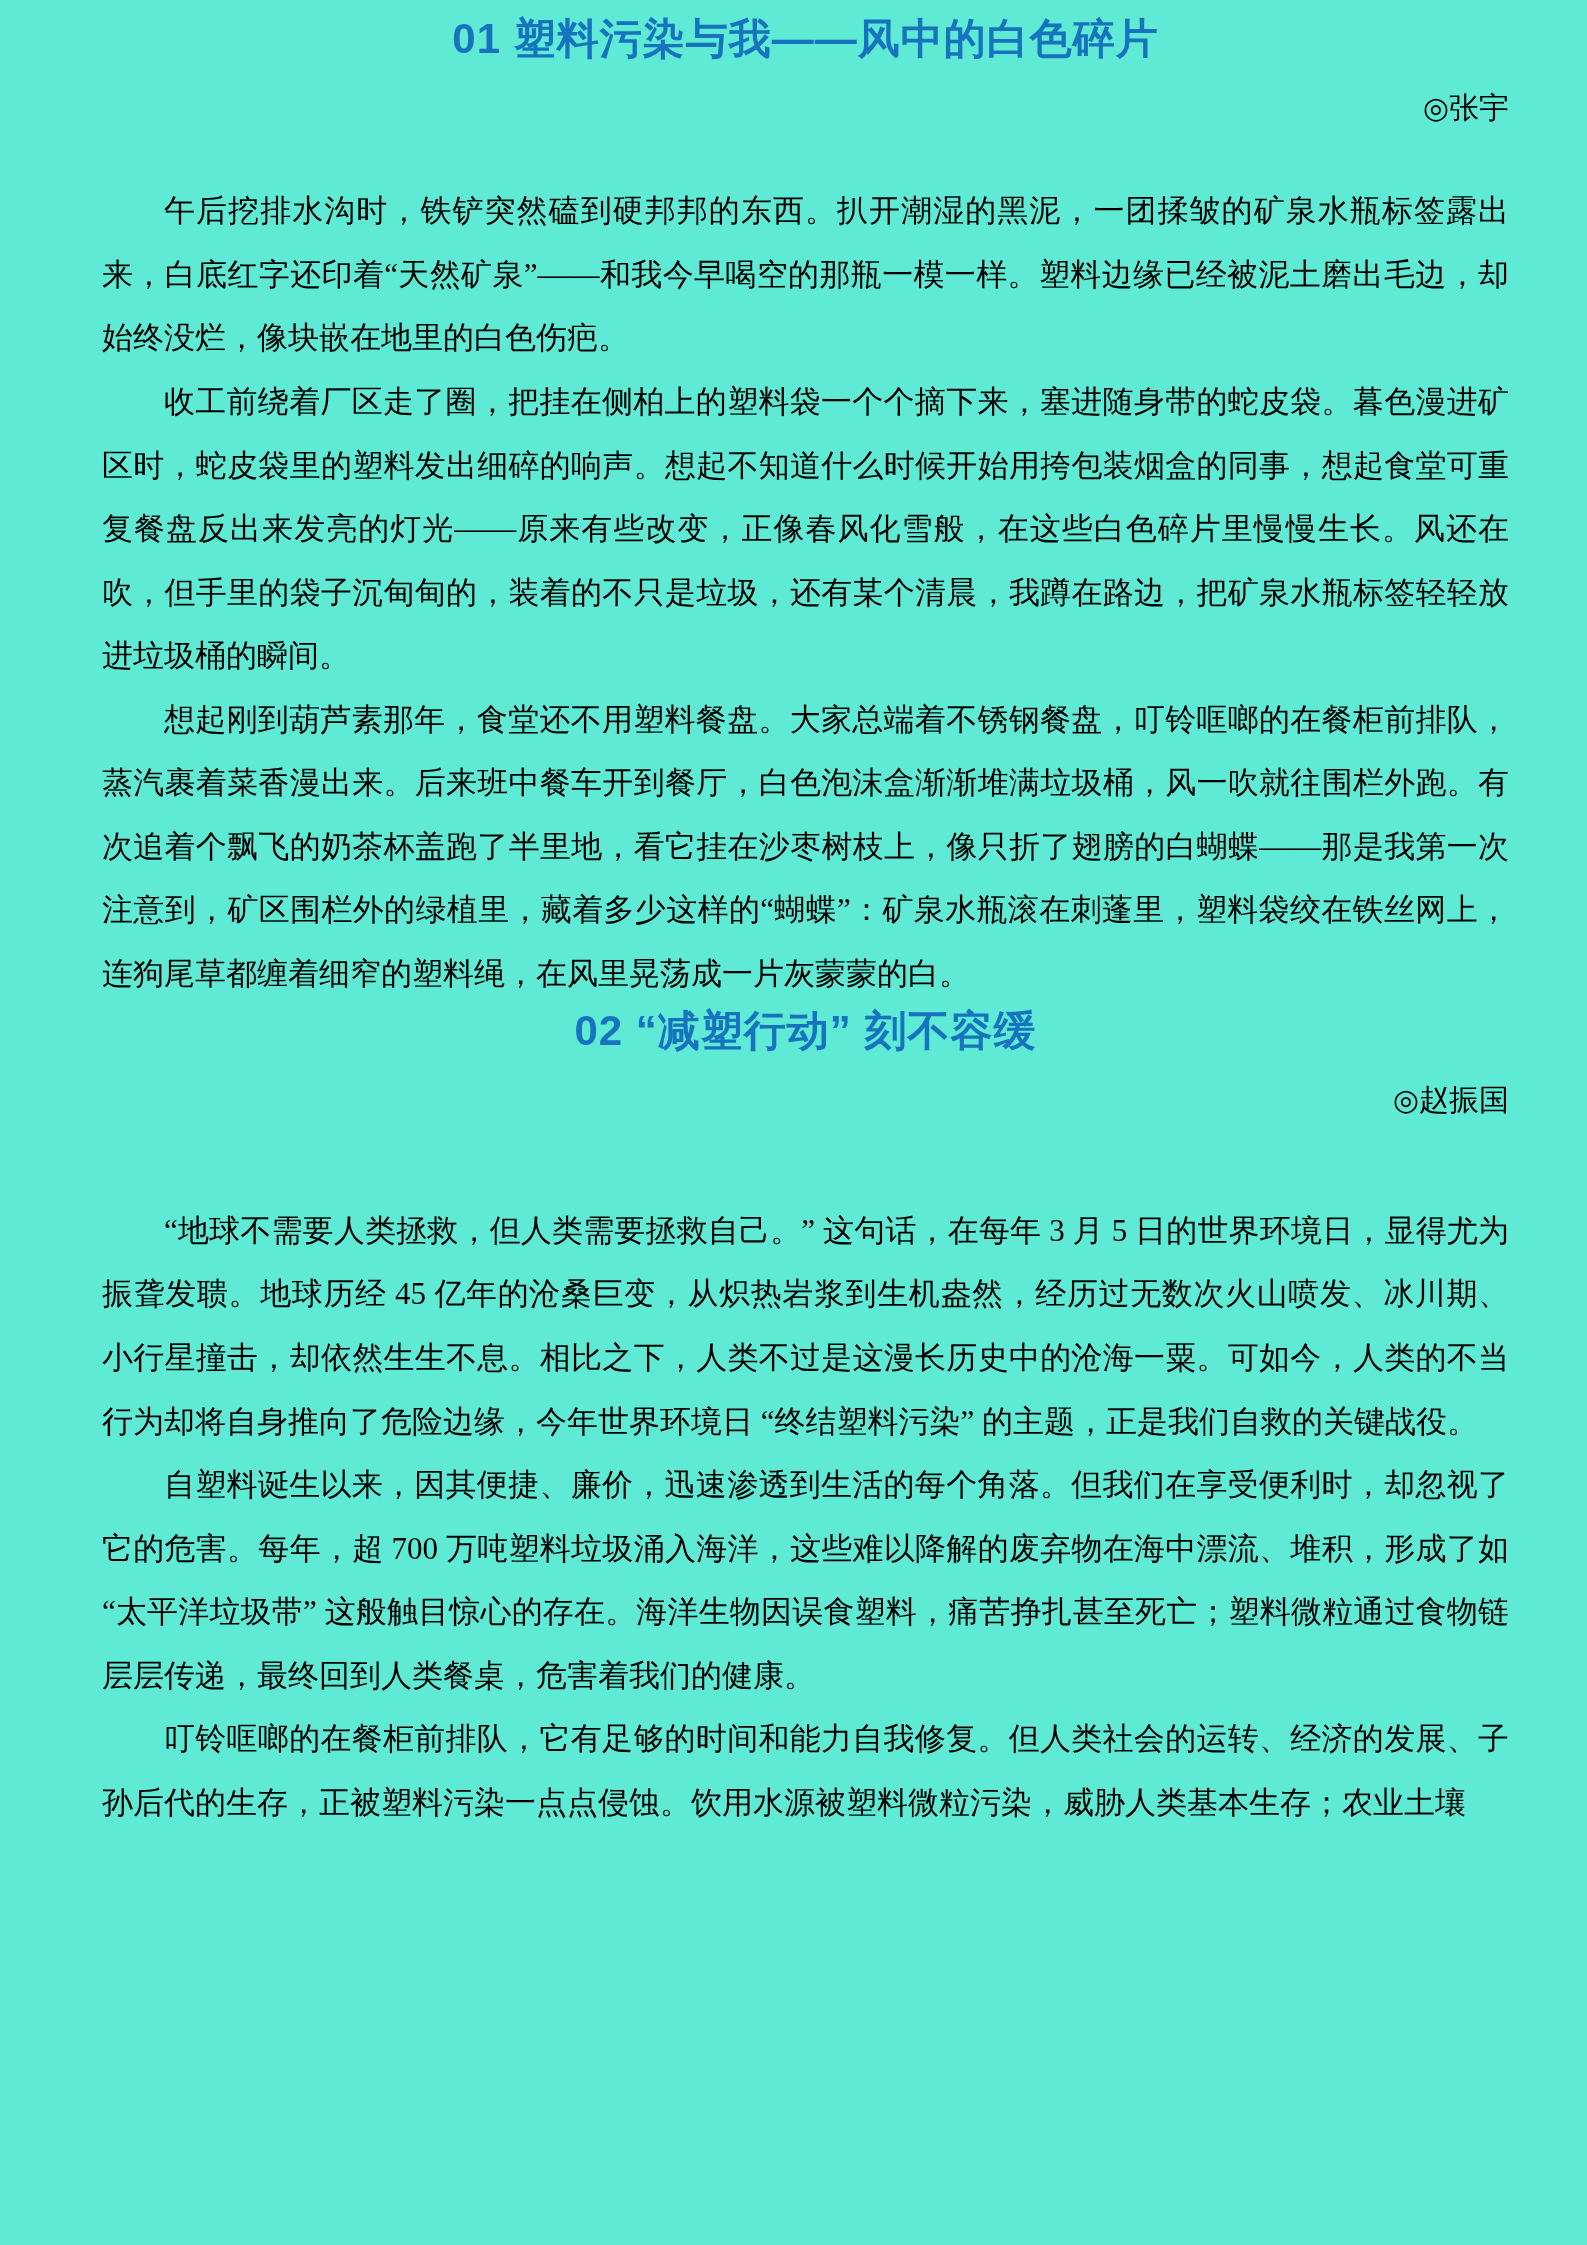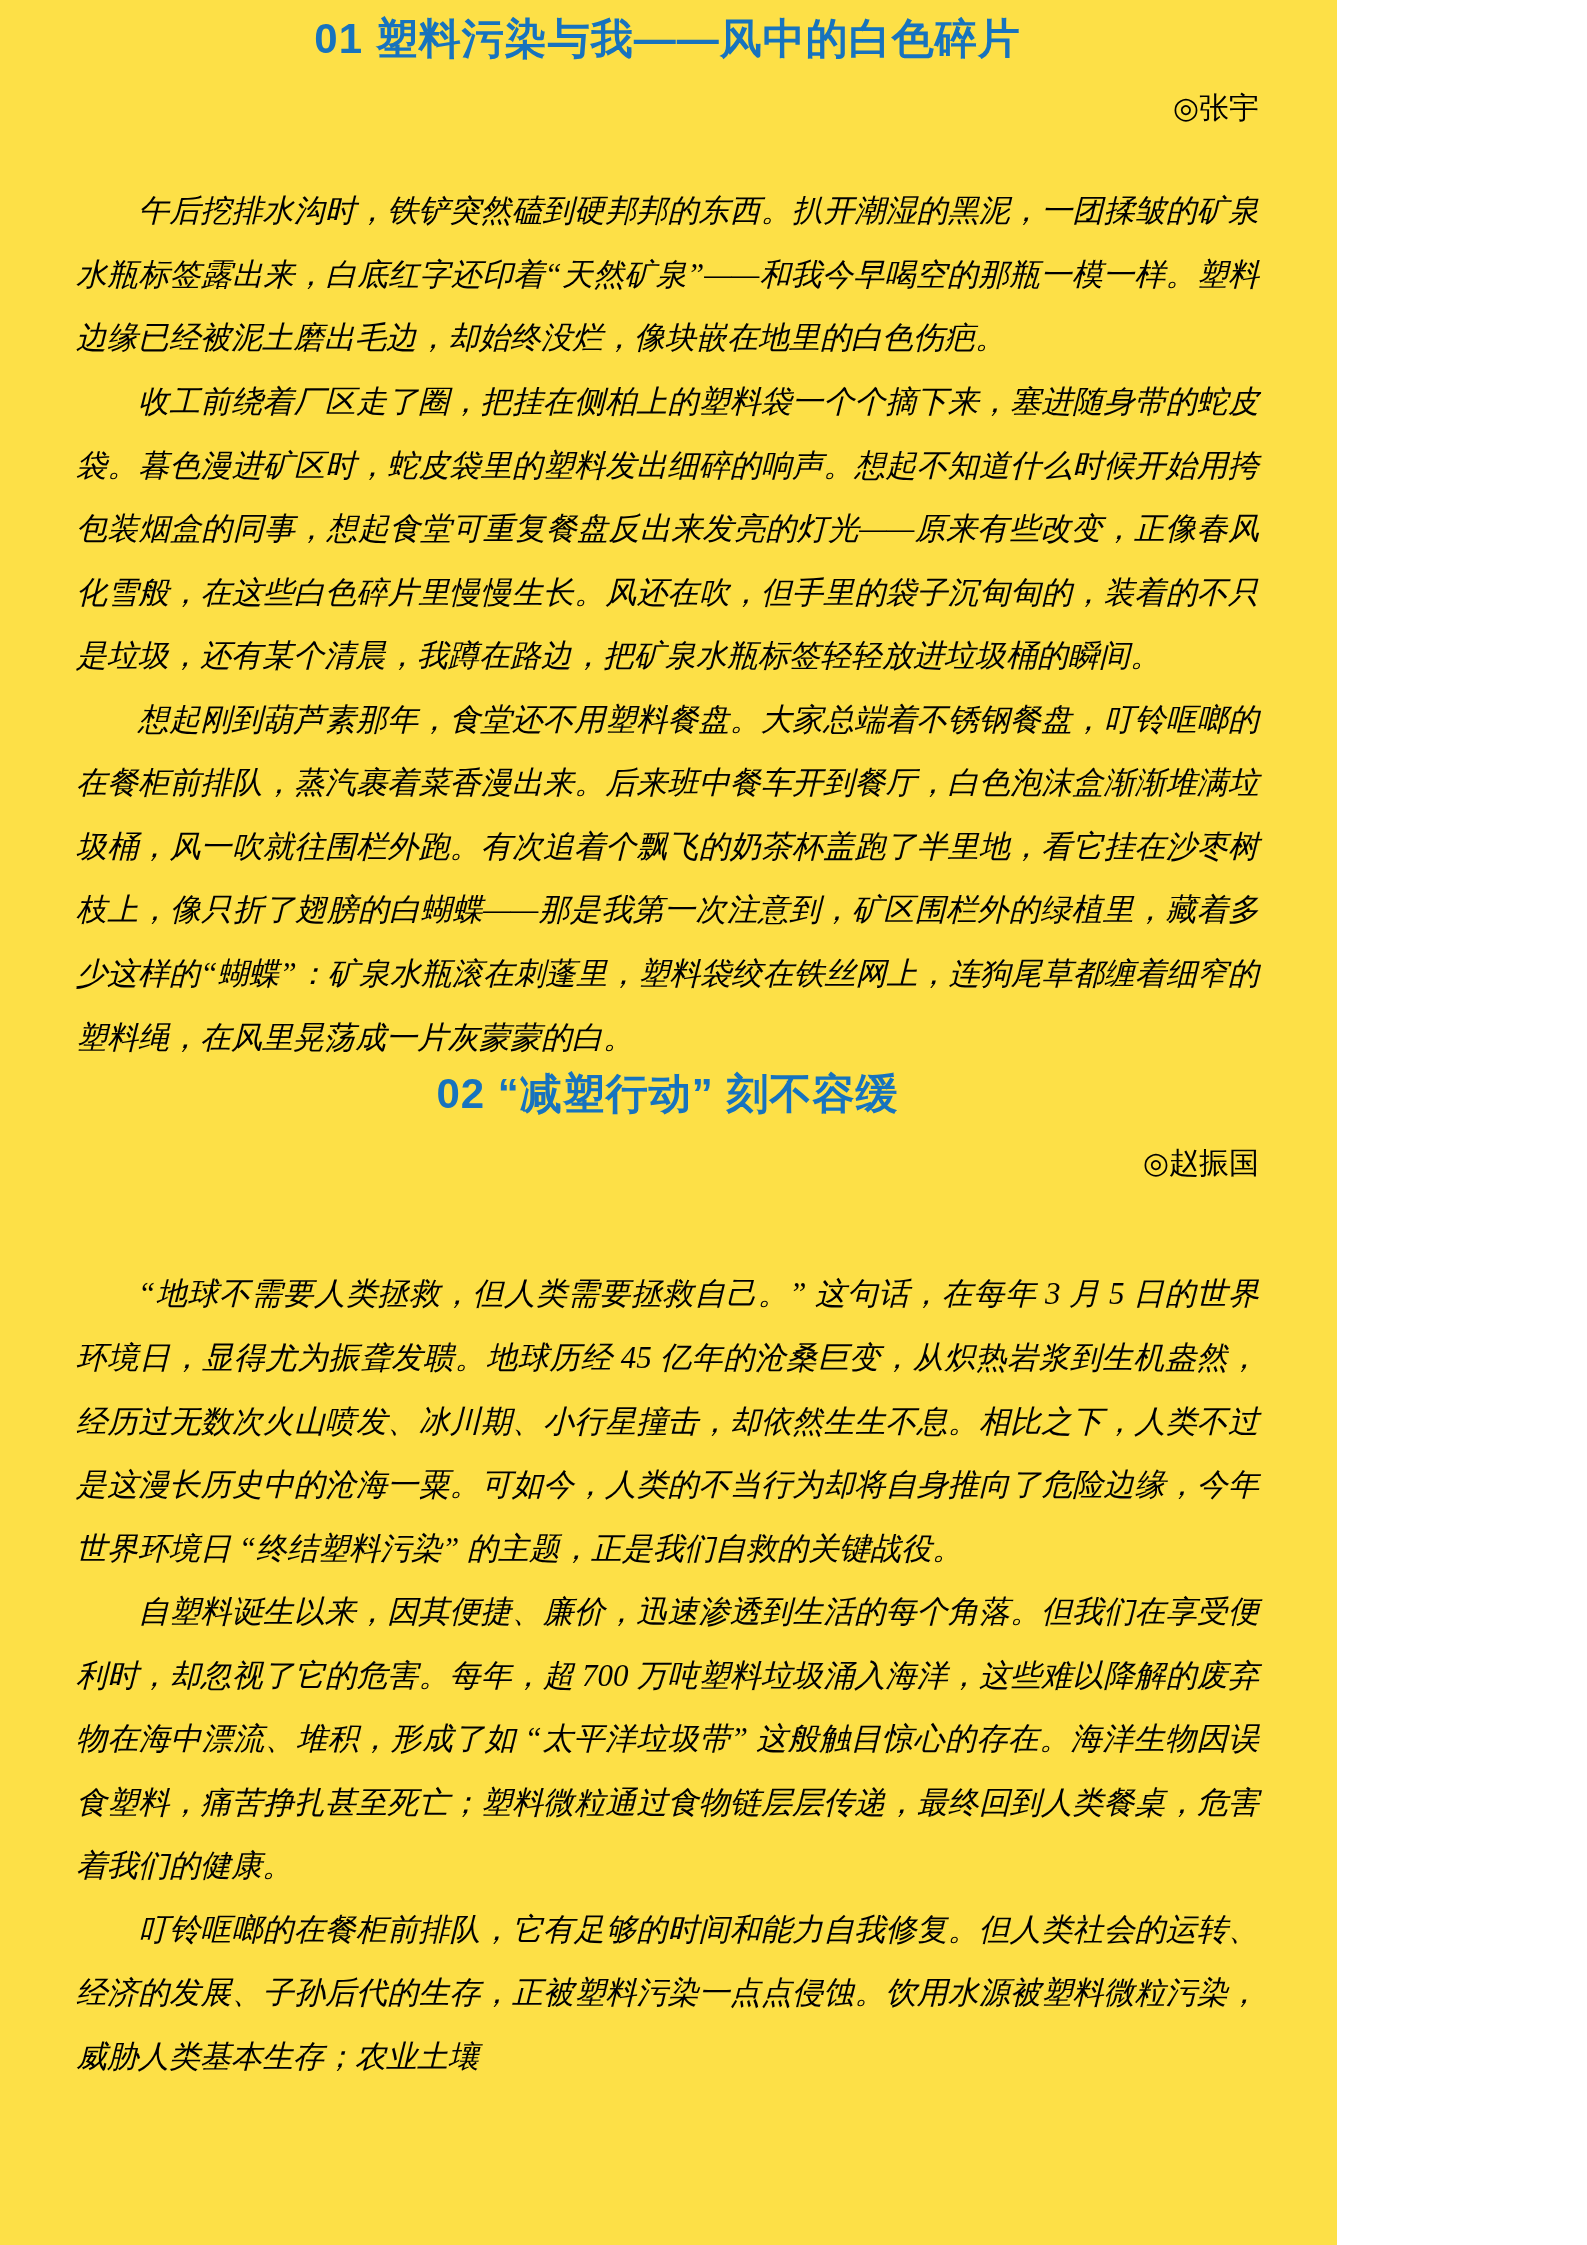--- a/index.html
+++ b/index.html
@@ -2,25 +2,25 @@
 <html><head>
 <meta charset="utf-8">
 <style>
   html, body {
     margin: 0;
     padding: 0;
     background: #ffffff;
   }
   .page {
     position: relative;
-    width: 1337px;
+    width: 1587px;
     min-height: 2245px;
-    background: #fde047;
+    background: #5eead4;
     box-sizing: border-box;
-    padding: 14px 78px 40px 76px;
+    padding: 14px 78px 40px 102px;
     overflow: hidden;
     font-family: "Liberation Serif", "DejaVu Serif", serif;
     color: #000000;
   }
   .article-title {
     margin: 0 0 24px 0;
     text-align: center;
     font-family: "Liberation Sans", "DejaVu Sans", sans-serif;
     font-weight: 700;
     font-size: 42px;
@@ -37,21 +37,20 @@
     color: #000000;
   }
   .body-para {
     margin: 0;
     font-size: 31px;
     line-height: 2.05;
     text-align: justify;
     text-indent: 2em;
     color: #000000;
     word-break: break-all;
-    font-style: italic;
   }
   .article + .article .article-title {
   }
   .article + .article .article-author {
     margin-bottom: 80px;
   }
 </style>
 </head>
 <body>
 

